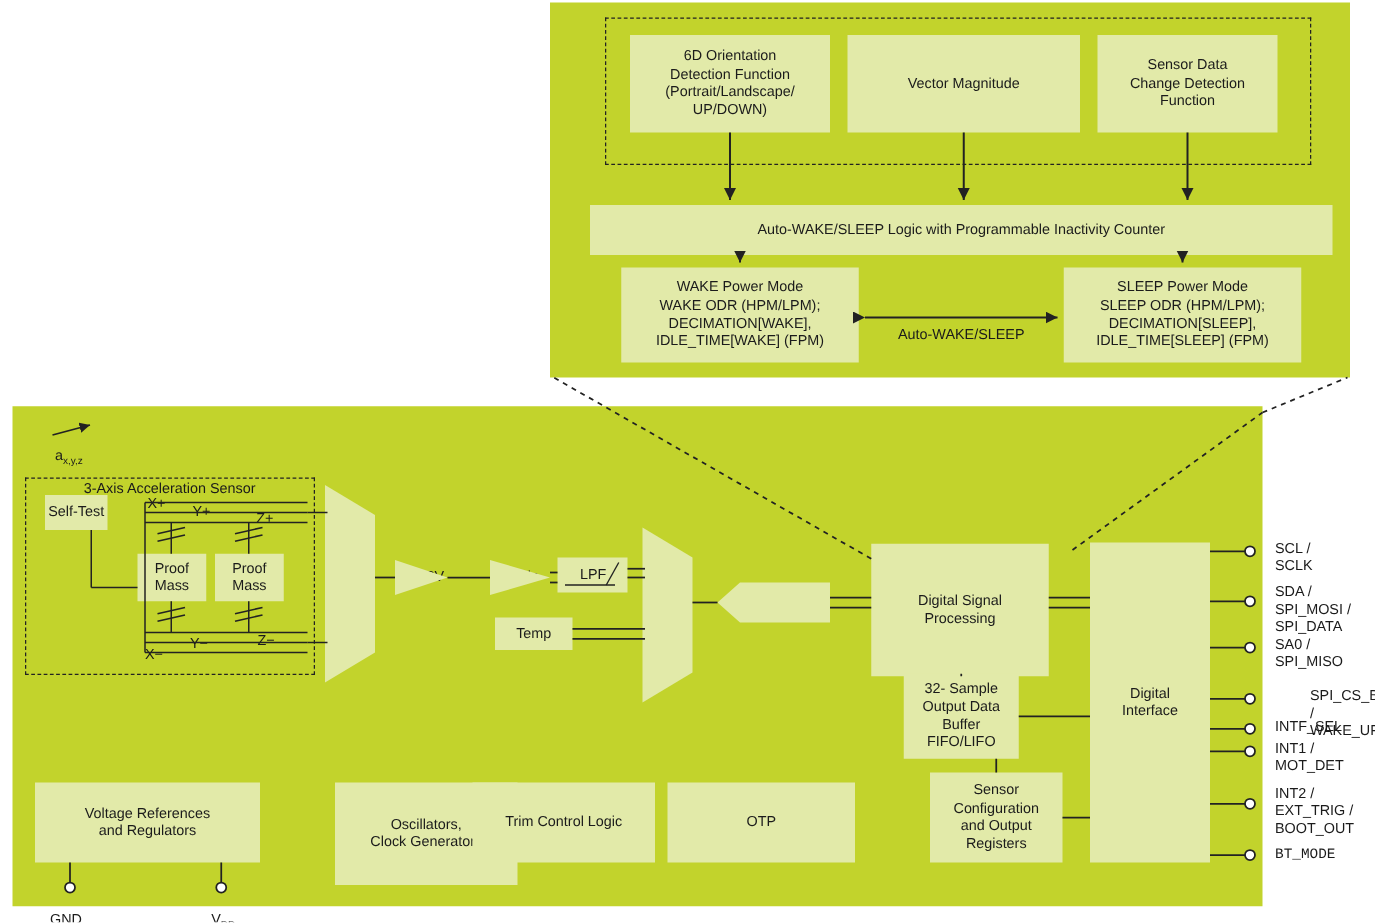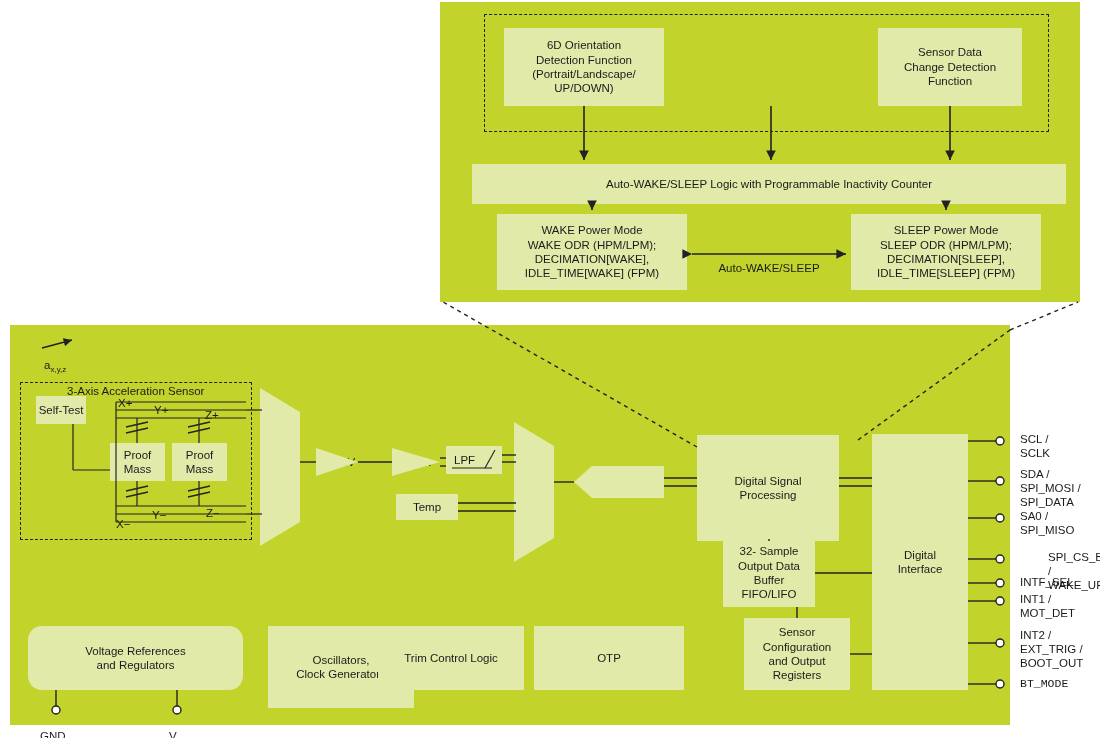--- a/index.html
+++ b/index.html
@@ -81,20 +81,23 @@
 
   <div class="dashbox" style="left:484px; top:14px; width:565px; height:118px;"></div>
 
   <div class="box" style="left:504px; top:28px; width:160px; height:78px;">
     <span>6D Orientation
 Detection Function
 (Portrait/Landscape/
 UP/DOWN)</span>
   </div>
 
+  <div class="box" style="left:678px; top:28px; width:186px; height:78px;">
+    <span>Vector Magnitude</span>
+  </div>
 
   <div class="box" style="left:878px; top:28px; width:144px; height:78px;">
     <span>Sensor Data
 Change Detection
 Function</span>
   </div>
 
   <div class="box" style="left:472px; top:164px; width:594px; height:40px;">
     <span>Auto-WAKE/SLEEP Logic with Programmable Inactivity Counter</span>
   </div>
@@ -155,21 +158,21 @@
   </div>
 
   <div class="trap-label" style="left:327px; top:456px; width:34px;">
     <span>C2V</span>
   </div>
 
   <div class="trap-label" style="left:401px; top:456px; width:36px;">
     <span>Gain</span>
   </div>
 
-  <div class="box" style="left:446px; top:446px; width:56px; height:28px; justify-content:flex-start; padding-left:8px;">
+  <div class="box" style="left:446px; top:446px; width:56px; height:28px; justify-content:flex-start; padding-left:18px;">
     <span>LPF</span>
   </div>
 
   <div class="box" style="left:396px; top:494px; width:62px; height:26px;">
     <span>Temp</span>
   </div>
 
   <div class="trap-label" style="left:513px; top:478px; width:42px;">
     <span>MUX</span>
   </div>
@@ -195,21 +198,21 @@
 Interface</span>
   </div>
 
   <div class="box" style="left:744px; top:618px; width:106px; height:72px;">
     <span>Sensor
 Configuration
 and Output
 Registers</span>
   </div>
 
-  <div class="box" style="left:28px; top:626px; width:215px; height:64px;border-radius:14px;">
+  <div class="box" style="left:28px; top:626px; width:180px; height:64px;">
     <span>Voltage References
 and Regulators</span>
   </div>
 
   <div class="box" style="left:220px; top:626px; width:146px; height:82px;margin-left:48px;">
     <span>Oscillators,
 Clock Generators</span>
   </div>
 
   <div class="box" style="left:378px; top:626px; width:146px; height:64px;">

